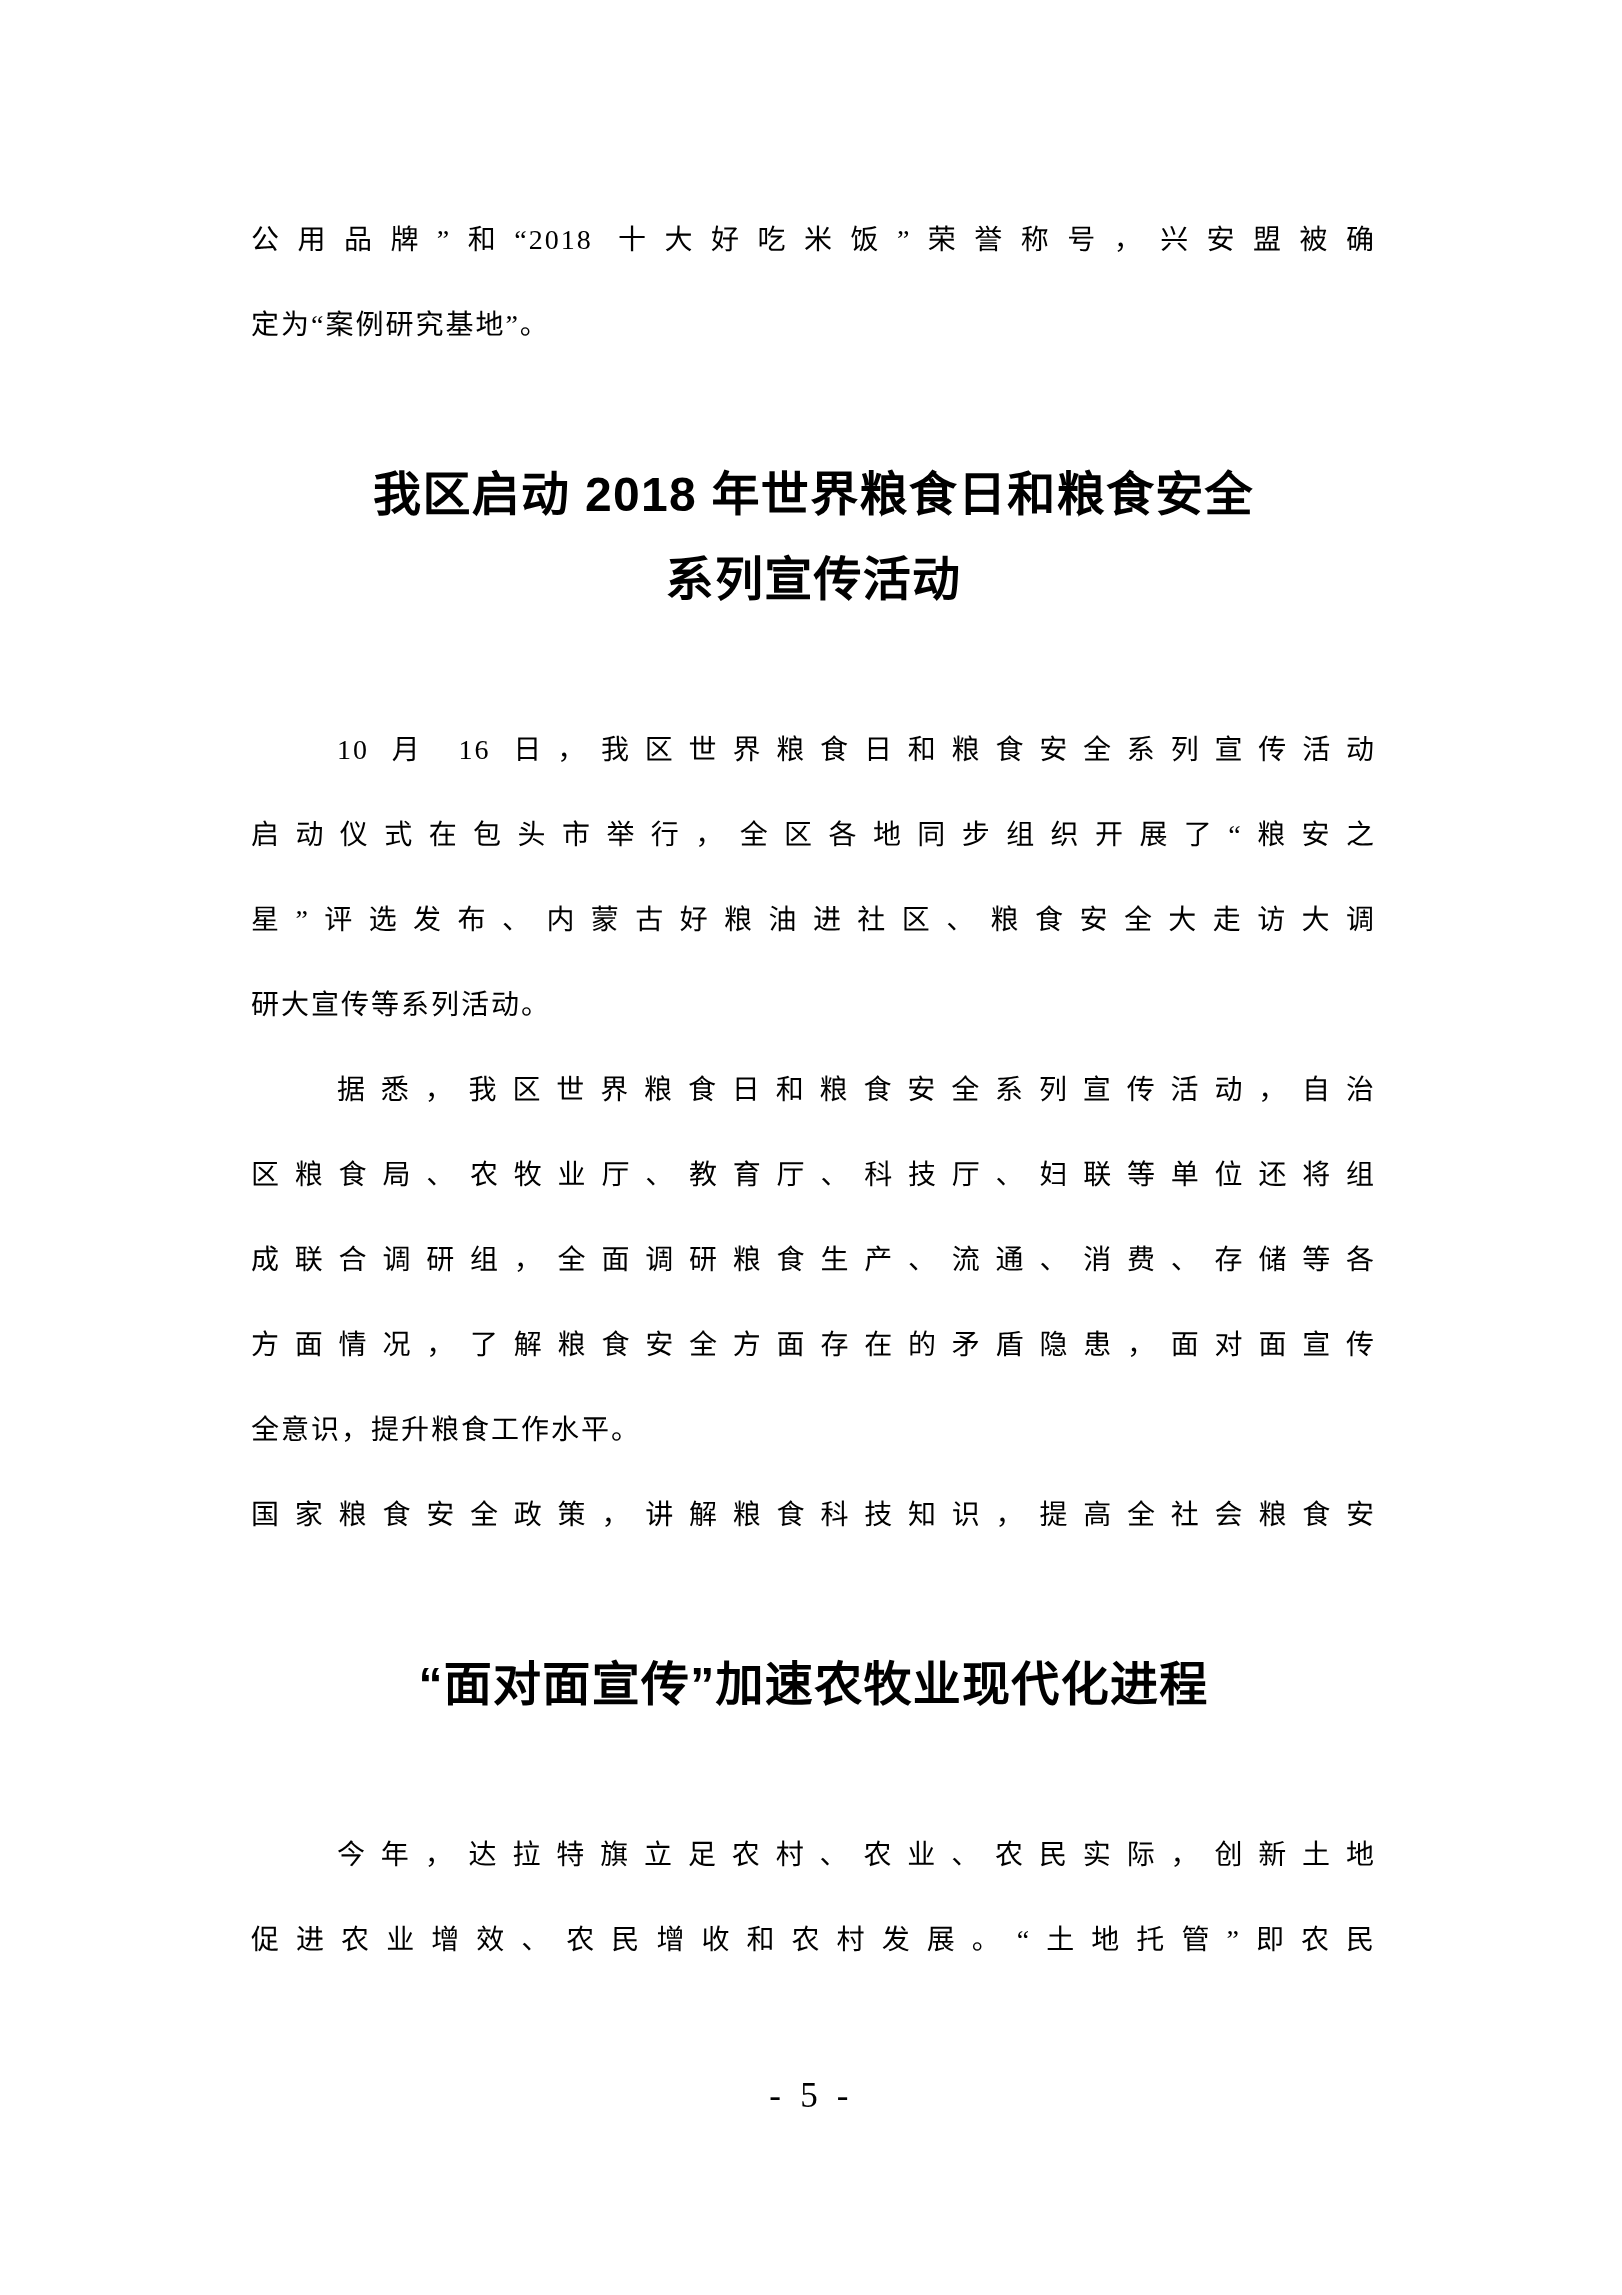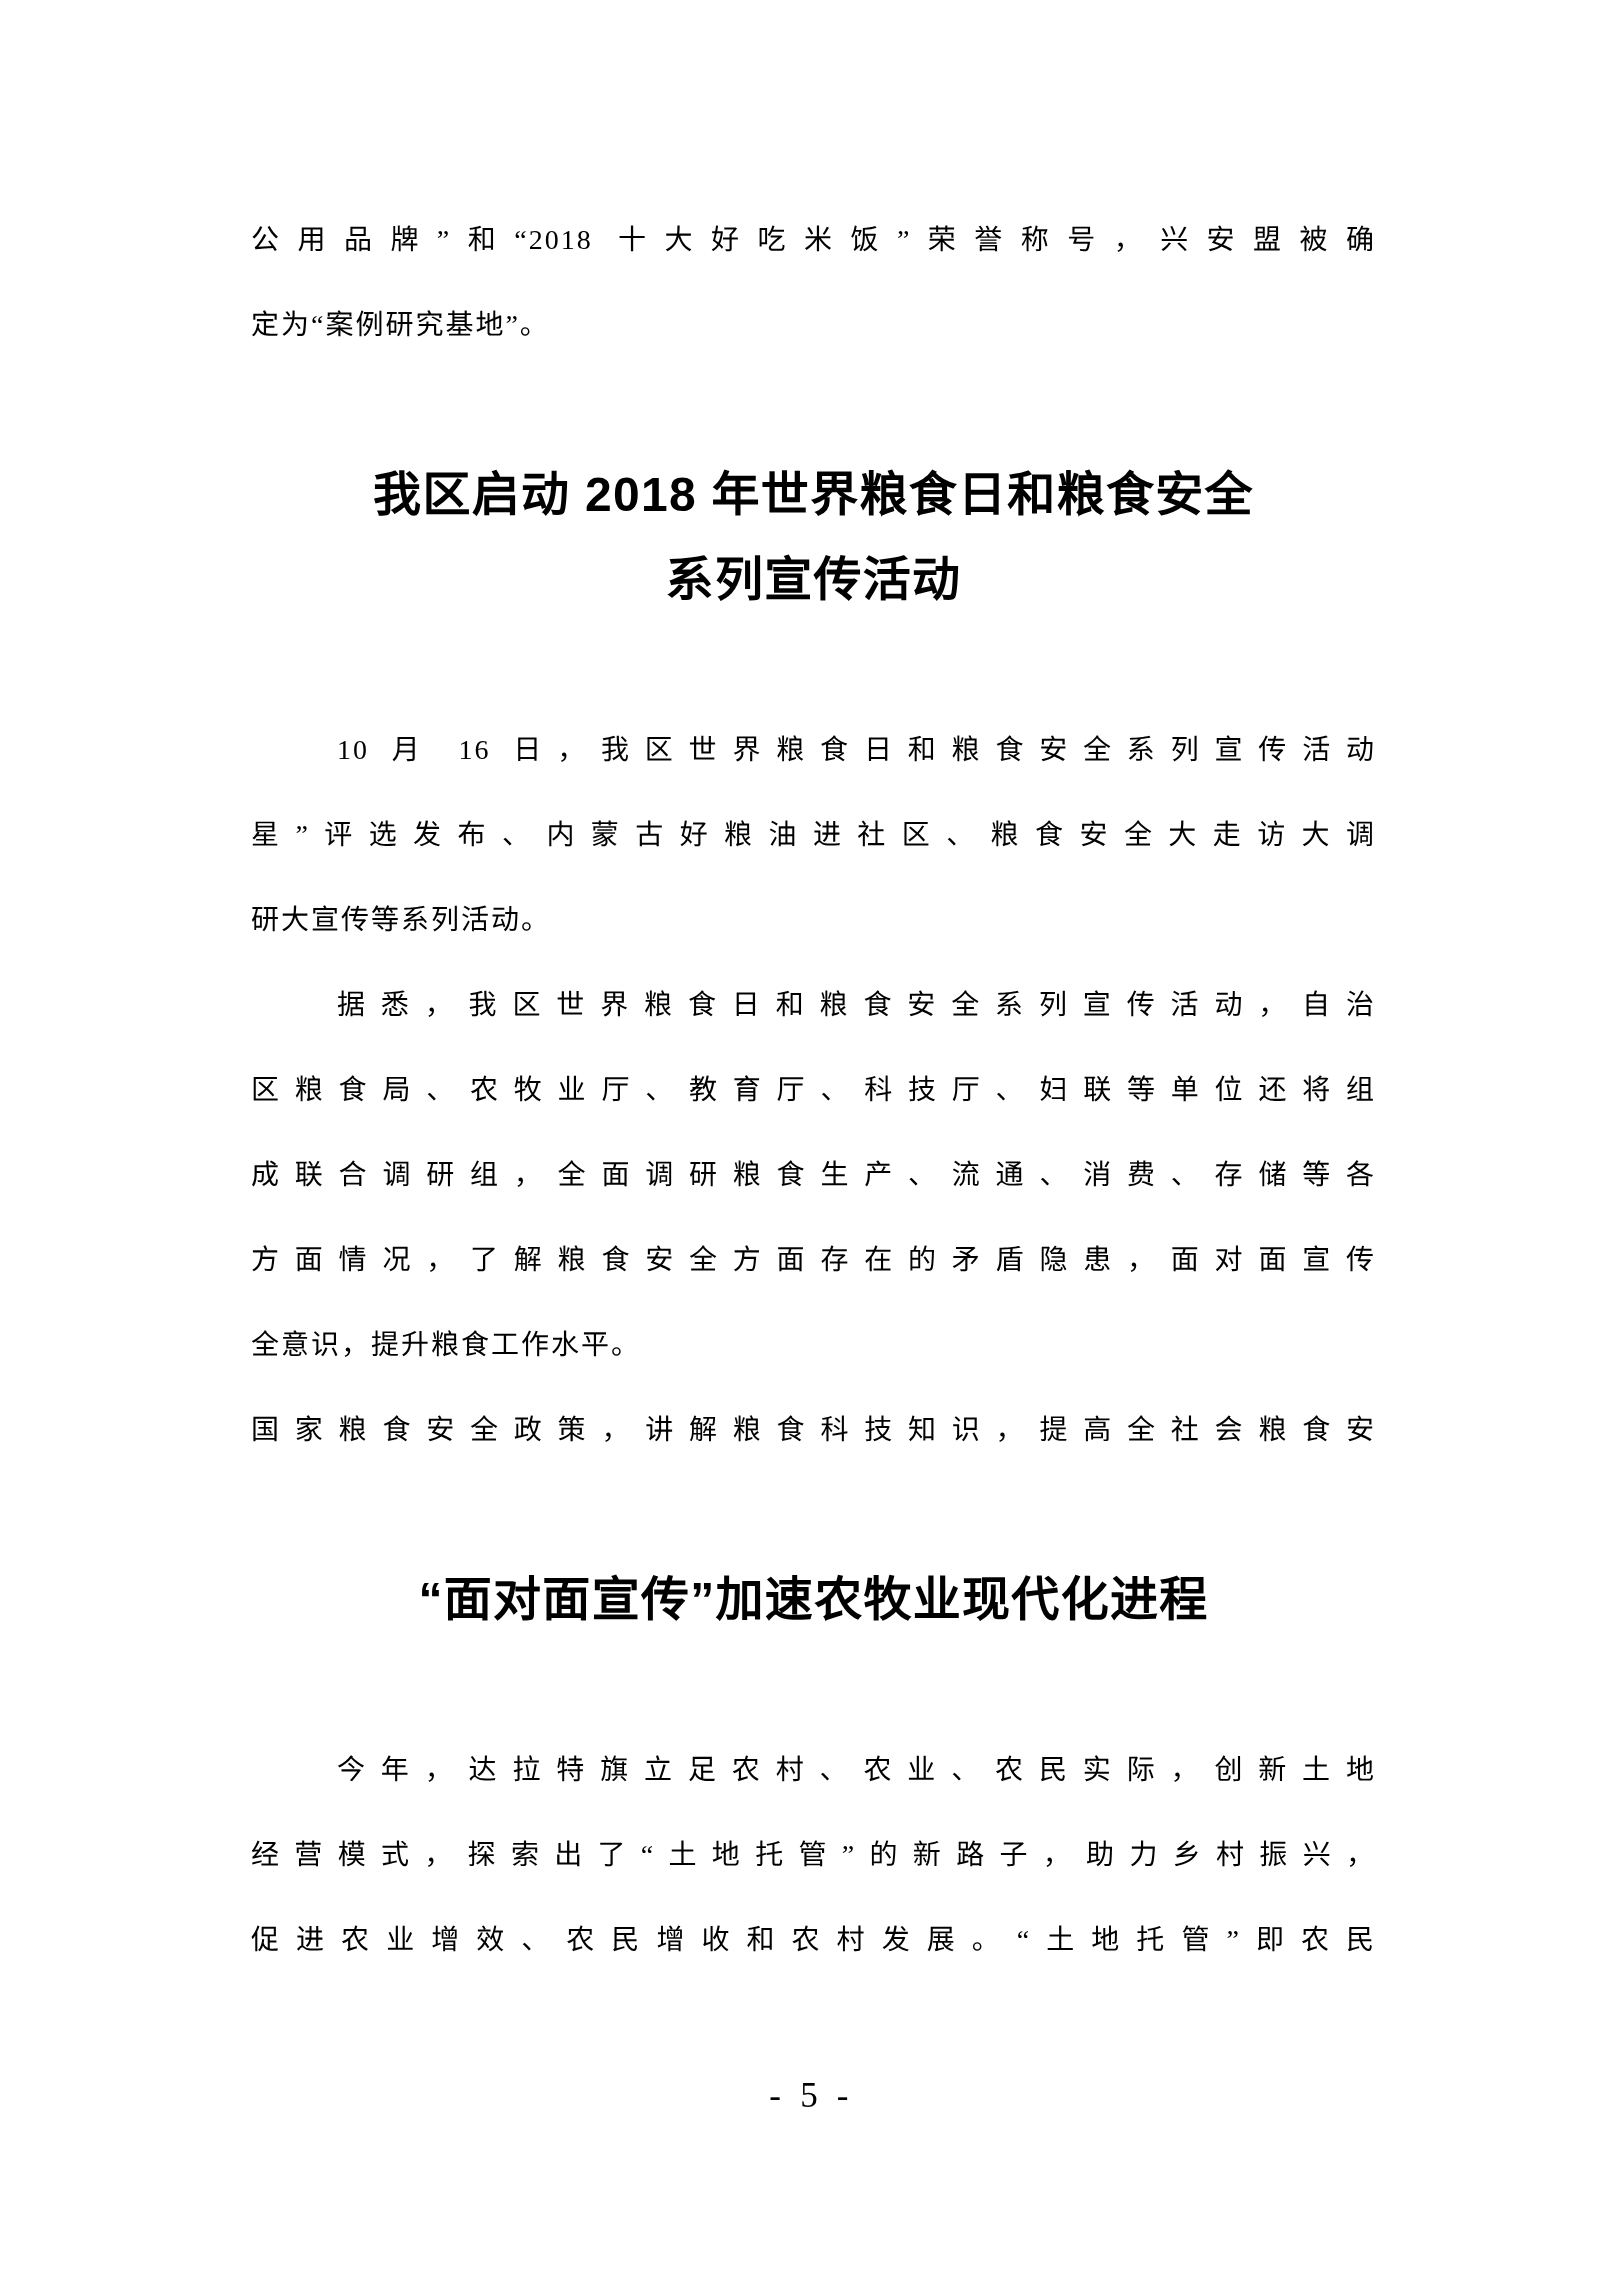--- a/index.html
+++ b/index.html
@@ -81,37 +81,37 @@
     <div class="bline end">定为“案例研究基地”。</div>
 
     <div class="spacer"></div>
 
     <div class="hline">我区启动 2018 年世界粮食日和粮食安全</div>
     <div class="hline">系列宣传活动</div>
 
     <div class="spacer"></div>
 
     <div class="bline indent">10 月 16 日，我区世界粮食日和粮食安全系列宣传活动</div>
+    <div class="bline">启动仪式在包头市举行，全区各地同步组织开展了“粮安之</div>
     <div class="bline">星”评选发布、内蒙古好粮油进社区、粮食安全大走访大调</div>
     <div class="bline end">研大宣传等系列活动。</div>
 
     <div class="bline indent">据悉，我区世界粮食日和粮食安全系列宣传活动，自治</div>
     <div class="bline">区粮食局、农牧业厅、教育厅、科技厅、妇联等单位还将组</div>
     <div class="bline">成联合调研组，全面调研粮食生产、流通、消费、存储等各</div>
     <div class="bline">方面情况，了解粮食安全方面存在的矛盾隐患，面对面宣传</div>
     <div class="bline end">全意识，提升粮食工作水平。</div>
     <div class="bline">国家粮食安全政策，讲解粮食科技知识，提高全社会粮食安</div>
 
     <div class="spacer"></div>
 
     <div class="hline">“面对面宣传”加速农牧业现代化进程</div>
 
     <div class="spacer"></div>
 
     <div class="bline indent">今年，达拉特旗立足农村、农业、农民实际，创新土地</div>
-    <div class="bline">经营模式，探索出了“土地托管”的新路子，助力乡村振兴，</div>
     <div class="bline">促进农业增效、农民增收和农村发展。“土地托管”即农民</div>
 
   </div>
 
   <div class="page-number">- 5 -</div>
 </div>
 
 
 </body></html>

